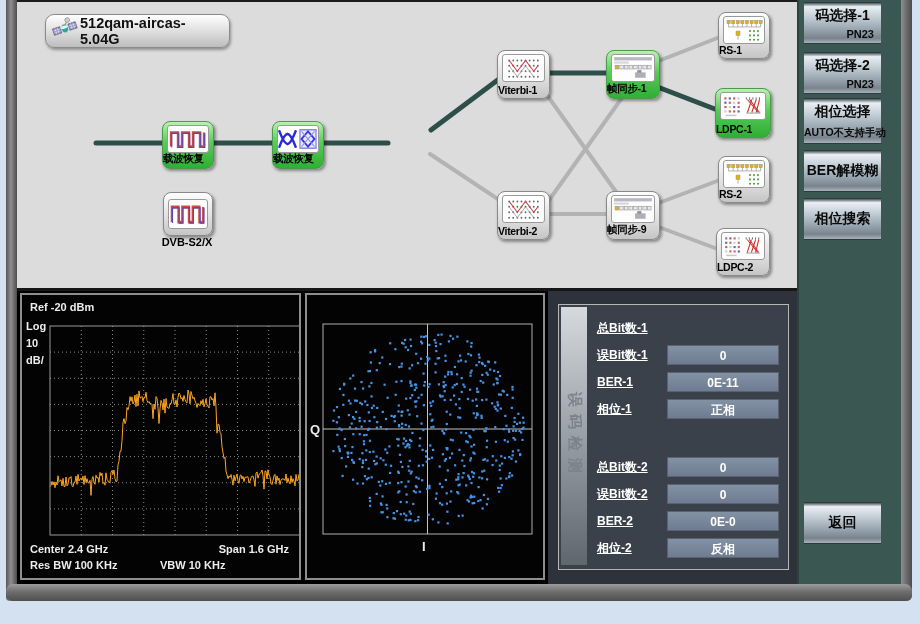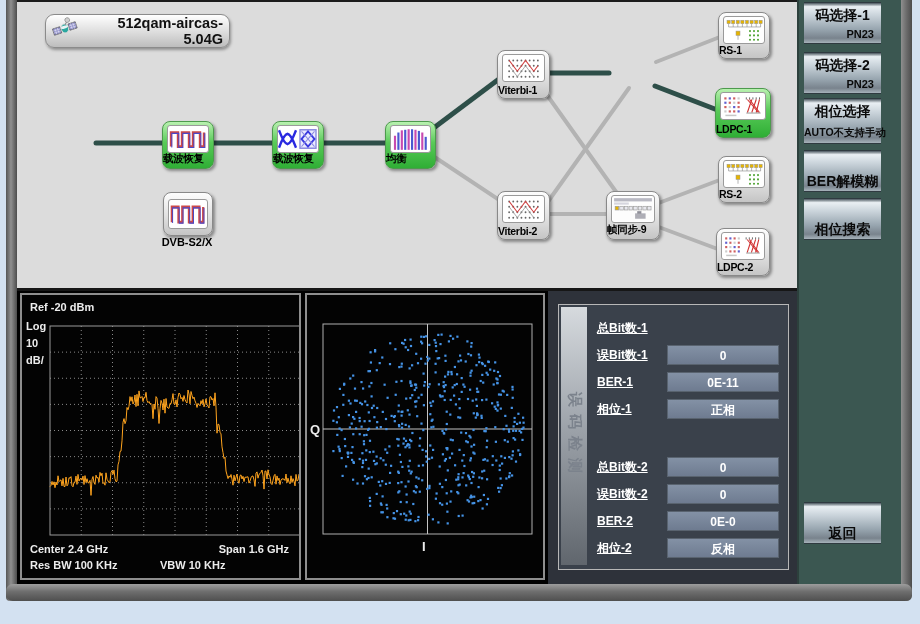--- a/index.html
+++ b/index.html
@@ -30,21 +30,21 @@
   .block-icon{position:absolute;left:4px;right:4px;top:3px;height:26px;background:#fff;
     border:1px solid #9a9a9a;border-radius:3px;overflow:hidden;}
   .block-label{position:absolute;left:0;right:0;bottom:2px;text-align:left;
     font-size:10.5px;font-weight:bold;color:#000;white-space:nowrap;letter-spacing:-0.3px;}
   .float-label{position:absolute;text-align:center;font-size:11px;font-weight:bold;color:#000;white-space:nowrap;}
 
   #source-btn{left:28px;top:12px;width:185px;height:34px;border-radius:9px;
     background:linear-gradient(180deg,#ffffff 0%,#dcdcdc 55%,#bdbdbd 100%);
     border:1px solid #8b8b8b;box-shadow:1px 2px 3px rgba(0,0,0,.35);
     display:flex;align-items:center;gap:2px;padding:0 6px;box-sizing:border-box;}
-  #source-btn .src-label{font-size:14.5px;font-weight:bold;color:#111;text-align:right;}
+  #source-btn .src-label{font-size:14.5px;font-weight:bold;color:#111;}
 
   
   #bottom-region{left:17px;top:291px;width:780px;height:293px;background:#000;padding-left:36px;}
   .crt{position:absolute;background:#030303;border:2px solid #8e8e8e;box-sizing:border-box;}
   #spectrum-panel{left:3px;top:2px;width:281px;height:287px;}
   #constellation-panel{left:288px;top:2px;width:240px;height:287px;}
   .crt-text{position:absolute;color:#ececec;font-size:11px;font-weight:bold;white-space:nowrap;}
 
   
   #ber-region{left:531px;top:0;width:249px;height:293px;background:#2e323a;}
@@ -61,21 +61,21 @@
     background:linear-gradient(180deg,#8391a5,#6e7b90);border:1px solid #59636f;box-sizing:border-box;
     color:#fff;font-size:12px;font-weight:bold;text-align:center;white-space:nowrap;}
   .ber-value.wide{left:104px;width:118px;background:linear-gradient(180deg,#9aa6b8,#8492a6);}
 
   
   #sidebar{left:797px;top:0;width:104px;height:584px;background:#3b5751;border-left:2px solid #2c403c;box-sizing:border-box;}
   .metal-btn{position:absolute;left:5px;width:77px;
     background:linear-gradient(180deg,#49555d 0%,#e9eff3 9%,#c8d2d9 32%,#97a5af 66%,#79838d 88%,#a6b2ba 100%);
     border-top:1px solid #2f3a40;border-bottom:1px solid #2f3a40;}
   .metal-btn .btn-label{display:block;text-align:center;font-size:14px;font-weight:bold;color:#0a0a0a;}
-  .metal-btn.centered{display:flex;align-items:flex-end;justify-content:center;}
+  .metal-btn.centered{display:flex;align-items:center;justify-content:center;}
   .btn-sub{position:absolute;bottom:3px;font-size:11px;font-weight:bold;color:#0a0a0a;white-space:nowrap;}
   .btn-sub.right{right:7px;}
   .btn-sub.center{left:0;right:0;text-align:center;font-size:10.5px;}
   .metal-btn.has-sub .btn-label{margin-top:4px;}
 </style>
 </head>
 <body>
 
 <div class="abs" id="top-line"></div>
 <div class="abs" id="frame-left"></div>
@@ -139,39 +139,20 @@
         <path d="M1 4 C8 21 11 21 18 4" fill="none" stroke="#2a2ae0" stroke-width="2.4"></path>
         <path d="M1 20 C8 3 11 3 18 20" fill="none" stroke="#2a2ae0" stroke-width="2.4"></path>
         <rect x="22" y="3.5" width="16" height="17" fill="#eaeaff" stroke="#8a8ae0" stroke-width="1.4"></rect>
         <path d="M30 5 L36.5 12 L30 19 L23.5 12 Z" fill="none" stroke="#3a3ae0" stroke-width="1.8"></path>
         <path d="M23.5 5 L36.5 19 M36.5 5 L23.5 19" stroke="#8a8ae0" stroke-width="1"></path>
       </svg>
     </div>
     <div class="block-label">载波恢复</div>
   </div>
 
-  <div class="block green" style="left:368px;top:119px;width:49px;height:46px">
-    <div class="block-icon">
-      <svg width="100%" height="100%" viewBox="0 0 40 24" preserveAspectRatio="none">
-        <g>
-          <rect x="3" y="9" width="2.2" height="13" fill="#c84ab0"></rect>
-          <rect x="6.5" y="6" width="2.2" height="16" fill="#4a58d0"></rect>
-          <rect x="10" y="4" width="2.2" height="18" fill="#c84ab0"></rect>
-          <rect x="13.5" y="3.5" width="2.2" height="18.5" fill="#4a58d0"></rect>
-          <rect x="17" y="3" width="2.2" height="19" fill="#c84ab0"></rect>
-          <rect x="20.5" y="3" width="2.2" height="19" fill="#4a58d0"></rect>
-          <rect x="24" y="3.5" width="2.2" height="18.5" fill="#c84ab0"></rect>
-          <rect x="27.5" y="4.5" width="2.2" height="17.5" fill="#4a58d0"></rect>
-          <rect x="31" y="6" width="2.2" height="16" fill="#c84ab0"></rect>
-          <rect x="34.5" y="10" width="2.2" height="12" fill="#4a58d0"></rect>
-        </g>
-      </svg>
-    </div>
-    <div class="block-label">均衡</div>
-  </div>
 
   <div class="block gray" style="left:146px;top:190px;width:48px;height:42px">
     <div class="block-icon" style="top:6px;height:28px">
       <svg width="100%" height="100%" viewBox="0 0 40 24" preserveAspectRatio="none">
         <path d="M3 19 V6 H10 V19 H14 V6 H21 V19 H25 V6 H32 V19 H36 V6" fill="none" stroke="#cc4848" stroke-width="2.4"></path>
         <path d="M3 19 V6 H10 V19 H14 V6 H21 V19 H25 V6 H32 V19 H36 V6" fill="none" stroke="#4848cc" stroke-width="1" transform="translate(0.8,0.8)"></path>
       </svg>
     </div>
   </div>
   <div class="float-label" style="left:136px;top:234px;width:68px">DVB-S2/X</div>
@@ -213,20 +194,42 @@
             <circle cx="30" cy="20" r="0.9"></circle>
             <circle cx="34" cy="20" r="0.9"></circle>
           </g>
         <path d="M6 5 L14 15 L22 5 L30 15 L34 10" fill="none" stroke="#d04040" stroke-width="1"></path>
         <path d="M6 10 L14 20 L22 10 L30 20" fill="none" stroke="#9a9a9a" stroke-width="0.8"></path>
       </svg>
     </div>
     <div class="block-label">Viterbi-1</div>
   </div>
 
+  <div class="block green" style="left:589px;top:48px;width:52px;height:47px">
+    <div class="block-icon">
+      <svg width="100%" height="100%" viewBox="0 0 40 24" preserveAspectRatio="none">
+        <rect x="1" y="1" width="38" height="22" fill="#fdfdfd"></rect>
+        <rect x="2" y="2" width="36" height="3" fill="#b8b8c2"></rect>
+        <rect x="2" y="6" width="14" height="2" fill="#d6d6de"></rect>
+        <g stroke="#9a9a9a" stroke-width="0.6" fill="#e8e8ee">
+          <rect x="3" y="9.5" width="3.4" height="3.4" fill="#e6b400"></rect>
+          <rect x="7.4" y="9.5" width="3.4" height="3.4"></rect>
+            <rect x="11.8" y="9.5" width="3.4" height="3.4"></rect>
+          <rect x="16.2" y="9.5" width="3.4" height="3.4"></rect>
+            <rect x="20.6" y="9.5" width="3.4" height="3.4"></rect>
+          <rect x="25" y="9.5" width="3.4" height="3.4"></rect>
+            <rect x="29.4" y="9.5" width="3.4" height="3.4"></rect>
+          <rect x="33.8" y="9.5" width="3.4" height="3.4"></rect>
+        </g>
+        <rect x="22" y="16" width="10" height="5" fill="#aeaeb6"></rect>
+        <rect x="24" y="14" width="4" height="2.4" fill="#8f8f98"></rect>
+      </svg>
+    </div>
+    <div class="block-label">帧同步-1</div>
+  </div>
 
   <div class="block gray" style="left:701px;top:10px;width:50px;height:45px">
     <div class="block-icon">
       <svg width="100%" height="100%" viewBox="0 0 40 24" preserveAspectRatio="none">
         <g stroke="#999" stroke-width="0.5">
           <rect x="3" y="3" width="3.2" height="3.2" fill="#e6b400"></rect>
             <rect x="7.6" y="3" width="3.2" height="3.2" fill="#e6b400"></rect>
           <rect x="12.2" y="3" width="3.2" height="3.2" fill="#e6b400"></rect>
             <rect x="16.8" y="3" width="3.2" height="3.2" fill="#e6b400"></rect>
           <rect x="21.4" y="3" width="3.2" height="3.2" fill="#e6b400"></rect>

